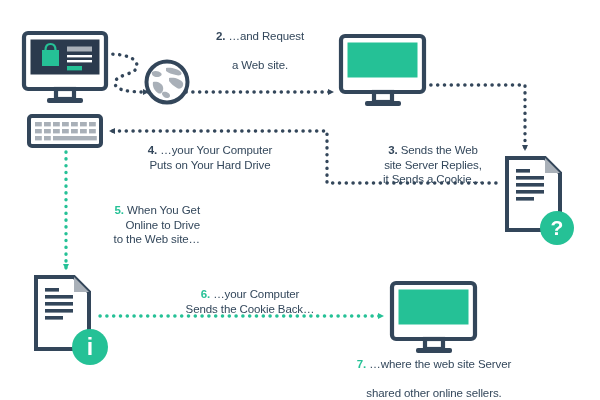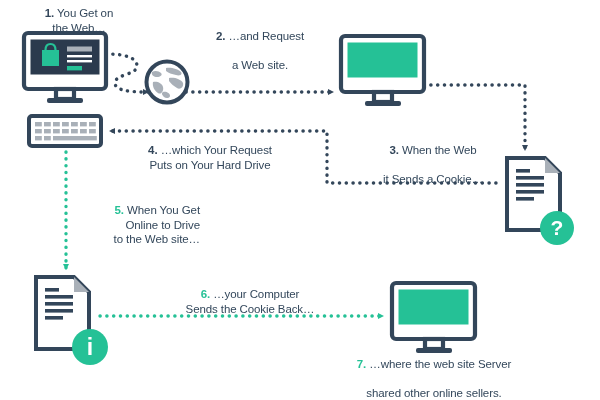--- a/index.html
+++ b/index.html
@@ -176,43 +176,38 @@
 
     <g>
       <rect x="392" y="283" width="83" height="56" rx="4" ry="4" fill="#ffffff" stroke="#33465a" stroke-width="4.2"></rect>
       <rect x="398.5" y="289.5" width="70" height="35" fill="#25c196"></rect>
       <rect x="398.5" y="328.5" width="70" height="6" fill="#ffffff"></rect>
       <rect x="425" y="339" width="18" height="10" fill="#ffffff" stroke="#33465a" stroke-width="4.2"></rect>
       <rect x="416" y="348" width="36" height="5" rx="2" ry="2" fill="#33465a"></rect>
     </g>
   </svg>
 
-  <div class="cap ta-center" style="left:16px; top:6px; width:126px;">
-    <span class="num num-navy">1.</span>
-    <span>You Get on</span><br>
-    <span>the Web…</span>
-  </div>
 
   <div class="cap ta-center" style="left:190px; top:29px; width:140px;">
     <span class="num num-navy">2.</span>
     <span>…and Request</span><br>
     <br>
     <span>a Web site.</span>
   </div>
 
   <div class="cap ta-center" style="left:368px; top:143px; width:130px;">
     <span class="num num-navy">3.</span>
-    <span>When the Web</span><br>
-    <br>
+    <span>Sends the Web</span><br>
+    <span>site Server Replies,</span><br>
     <span>it Sends a Cookie…</span>
   </div>
 
   <div class="cap ta-center" style="left:124px; top:143px; width:172px;">
     <span class="num num-navy">4.</span>
-    <span>…which Your Request</span><br>
+    <span>…your Your Computer</span><br>
     <span>Puts on Your Hard Drive</span>
   </div>
 
   <div class="cap ta-left" style="left:80px; top:203px; width:120px;">
     <span class="num num-green">5.</span>
     <span>When You Get</span><br>
     <span>Online to Drive</span><br>
     <span>to the Web site…</span>
   </div>
 

